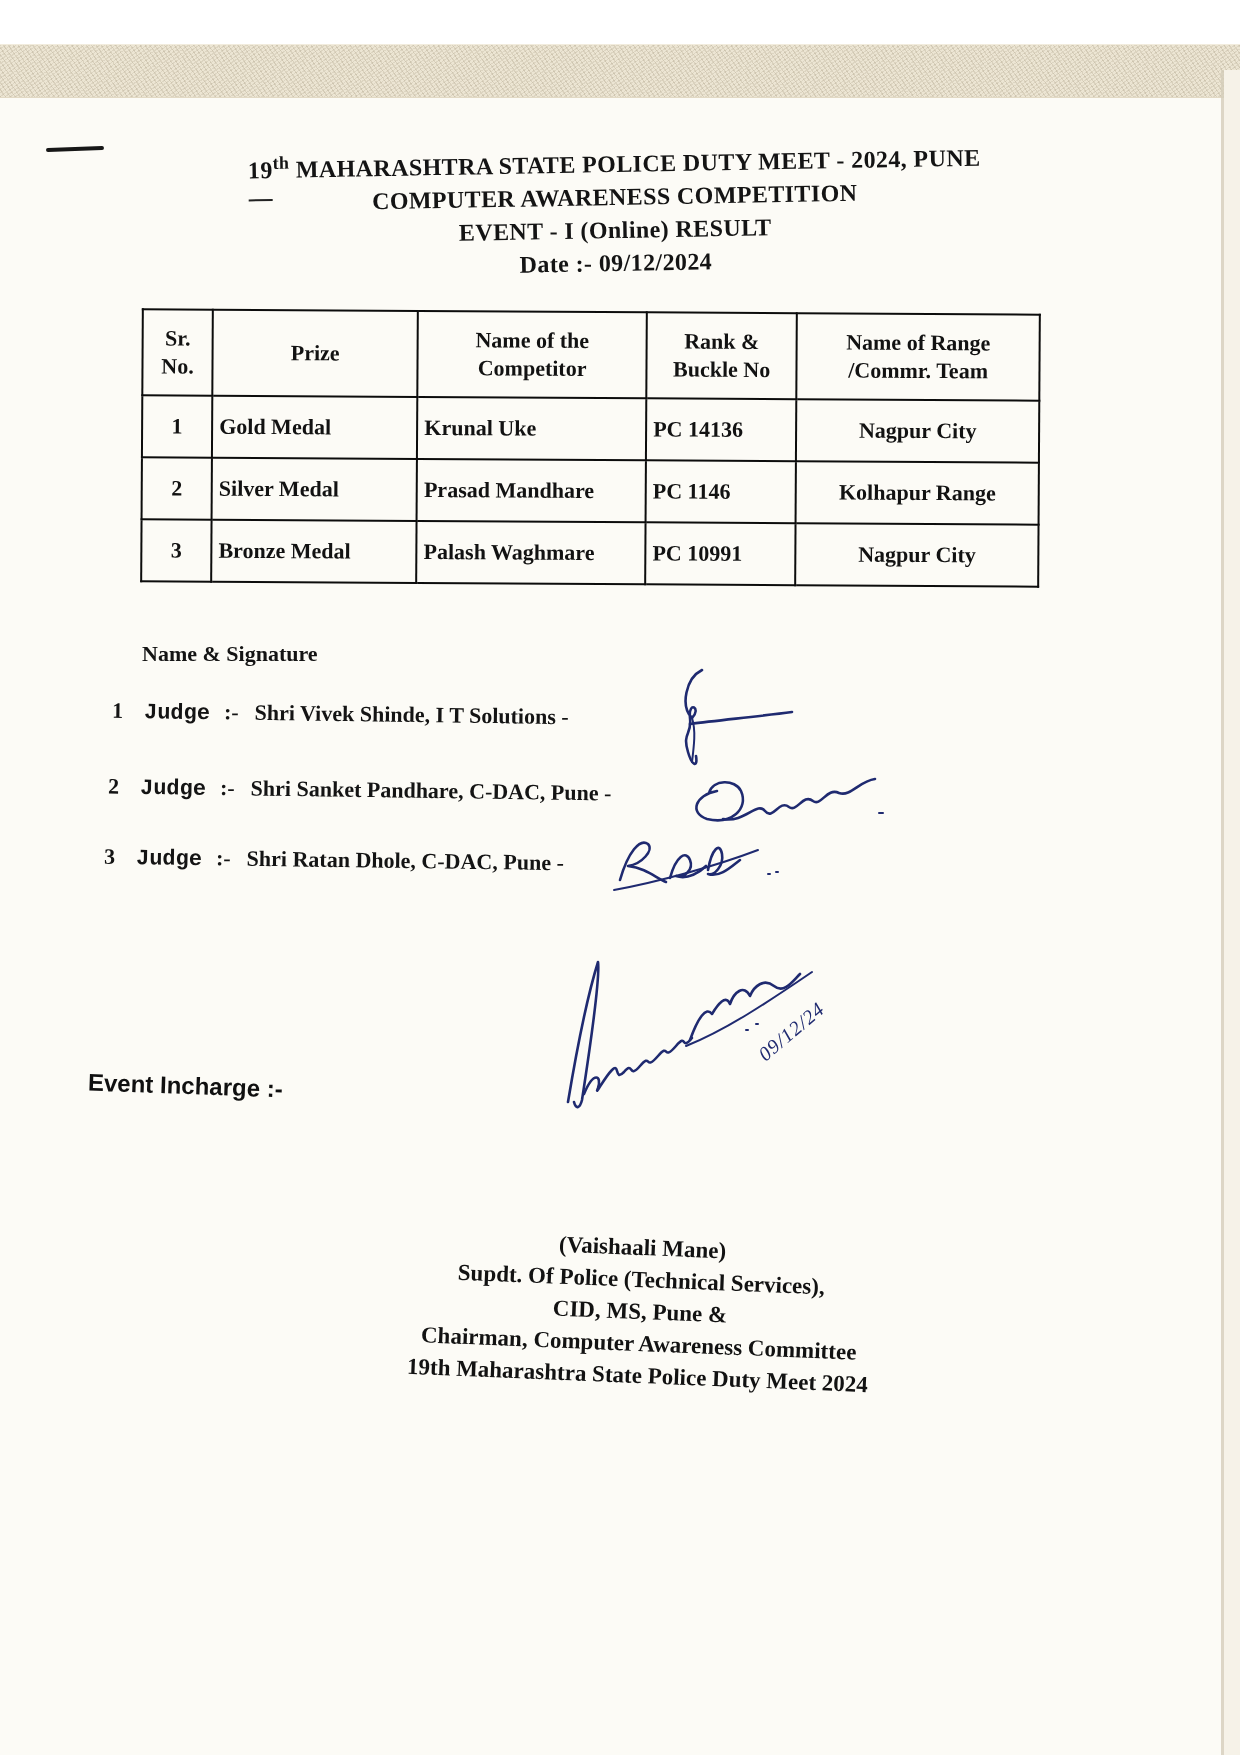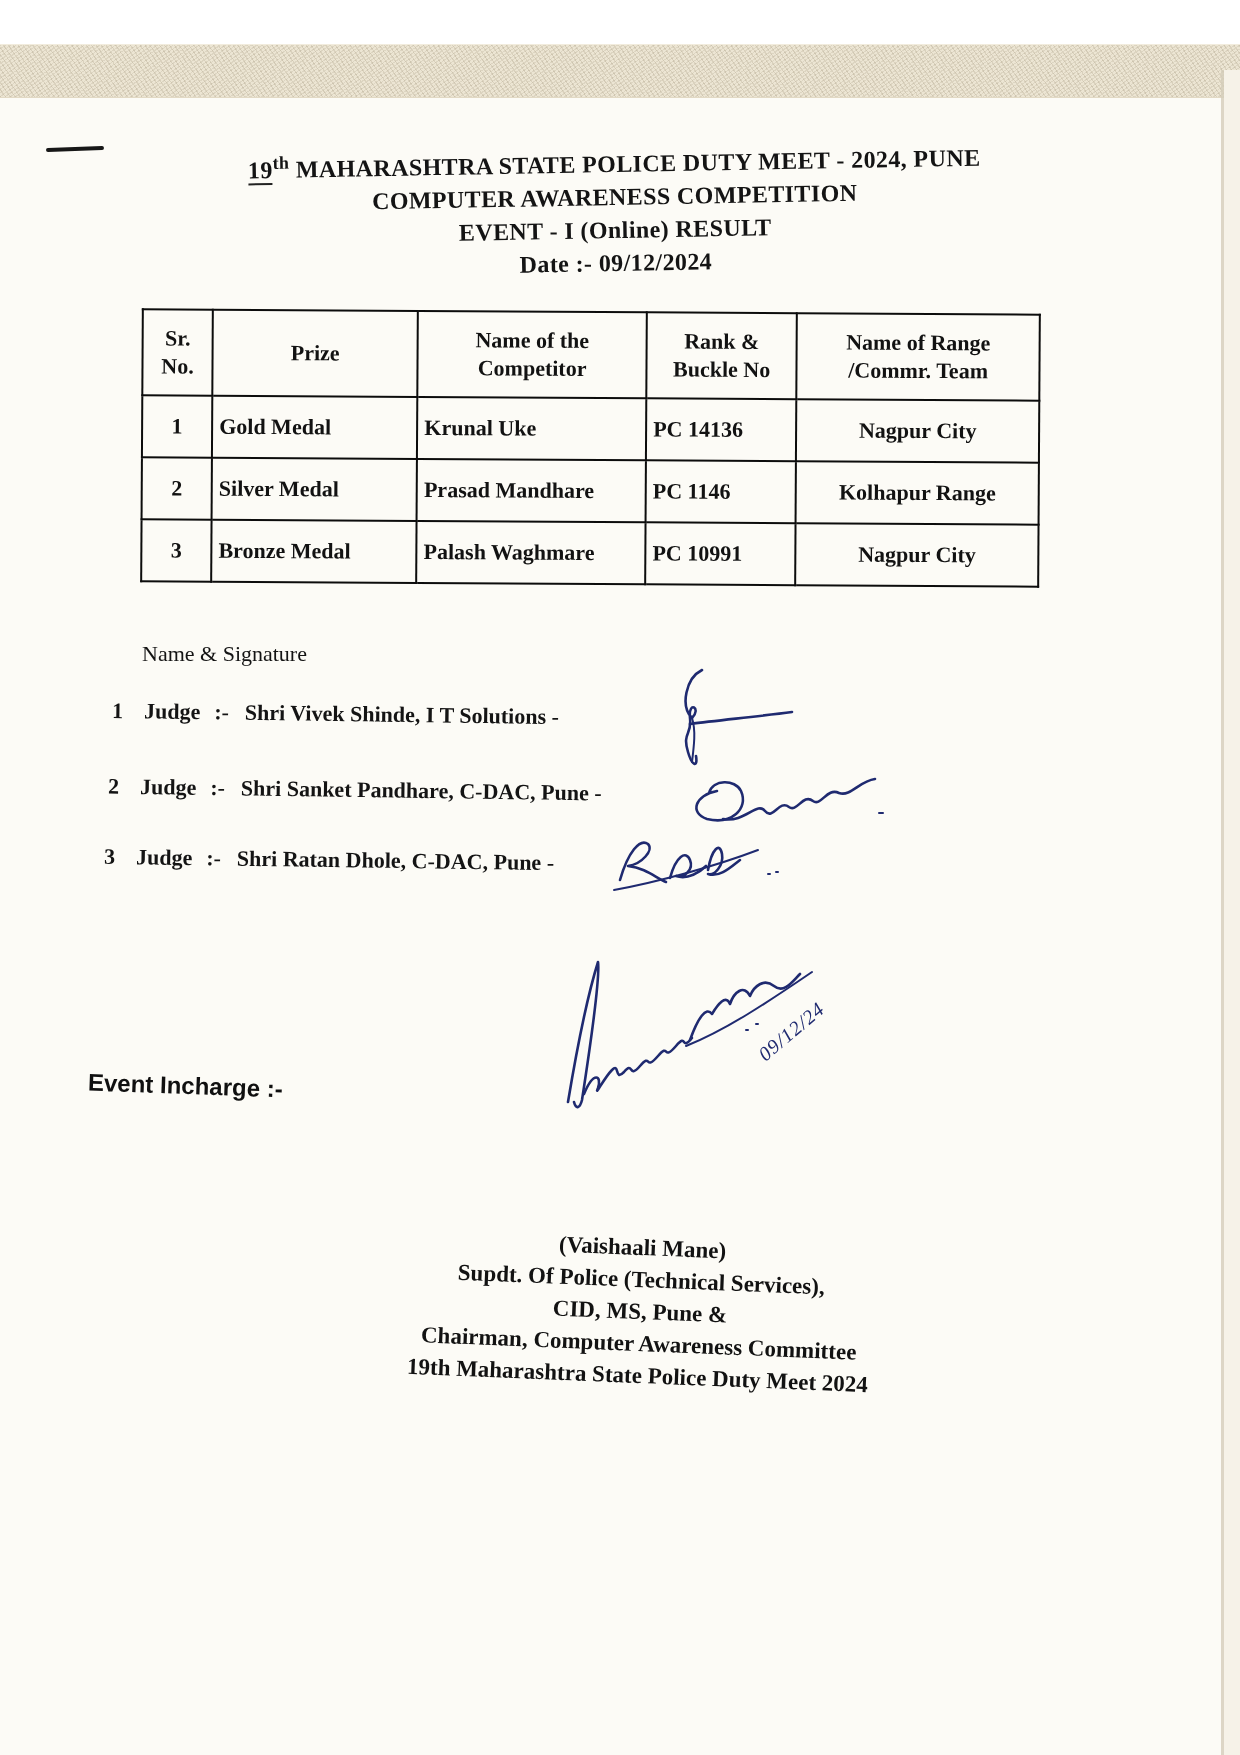--- a/index.html
+++ b/index.html
@@ -43,21 +43,21 @@
     position:absolute;left:46px;top:147px;width:58px;height:4px;
     background:#171717;transform:rotate(-2deg);border-radius:2px;
   }
   
   .title-block{
     position:absolute;left:110px;top:148px;width:1010px;
     text-align:center;transform:rotate(-1deg);
     font-weight:bold;color:#141414;
   }
   .title-line{font-size:24px;line-height:33px;letter-spacing:.4px;}
-  .title-num{border-bottom:2px solid #222;padding-bottom:0px;}
+  .title-num{border-bottom:2px solid #222;padding-bottom:16px;}
   sup.title-sup{font-size:18px;vertical-align:super;line-height:0;}
   
   .result-table{
     position:absolute;left:141px;top:311px;width:899px;
     border-collapse:collapse;transform:rotate(.35deg);
     background:transparent;
   }
   .result-table th,.result-table td{
     border:2.5px solid #0c0c0c;
     font-weight:bold;color:#121212;
@@ -70,29 +70,29 @@
   .col-rank{width:153px;}
   .col-range{width:248px;}
   td.c-sr{text-align:center;}
   td.c-prize{text-align:left;}
   td.c-name{text-align:left;}
   td.c-rank{}
   td.c-range{text-align:center;}
   
   .sig-heading{
     position:absolute;left:142px;top:641px;
-    font-size:22px;font-weight:normal;color:#141414;
+    font-size:22px;font-weight:bold;color:#141414;
   }
   .judge-line{
     position:absolute;display:flex;align-items:baseline;
     font-size:22px;font-weight:bold;color:#141414;
     transform:rotate(.8deg);white-space:nowrap;
   }
   .judge-line .j-no{width:22px;}
-  .judge-line .j-role{margin-left:10px;}
+  .judge-line .j-role{margin-left:10px;font-family:Liberation Mono, monospace;}
   .judge-line .j-sep{margin-left:14px;}
   .judge-line .j-name{margin-left:16px;}
   .jl-1{left:112px;top:701px;}
   .jl-2{left:108px;top:777px;}
   .jl-3{left:104px;top:847px;}
   .sig{position:absolute;}
   .sig path{fill:none;stroke:var(--ink);stroke-width:2.6;stroke-linecap:round;stroke-linejoin:round;}
   .sig .thin{stroke-width:2;}
   
   .event-incharge{

